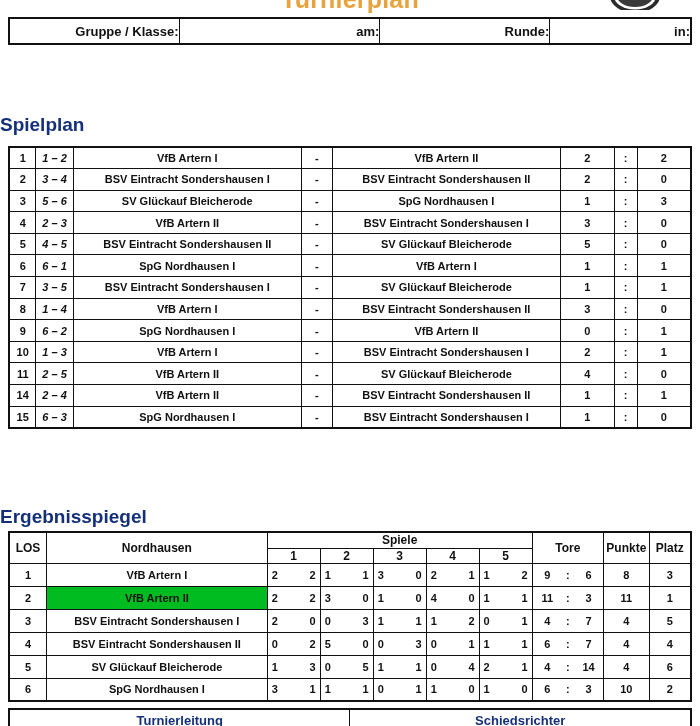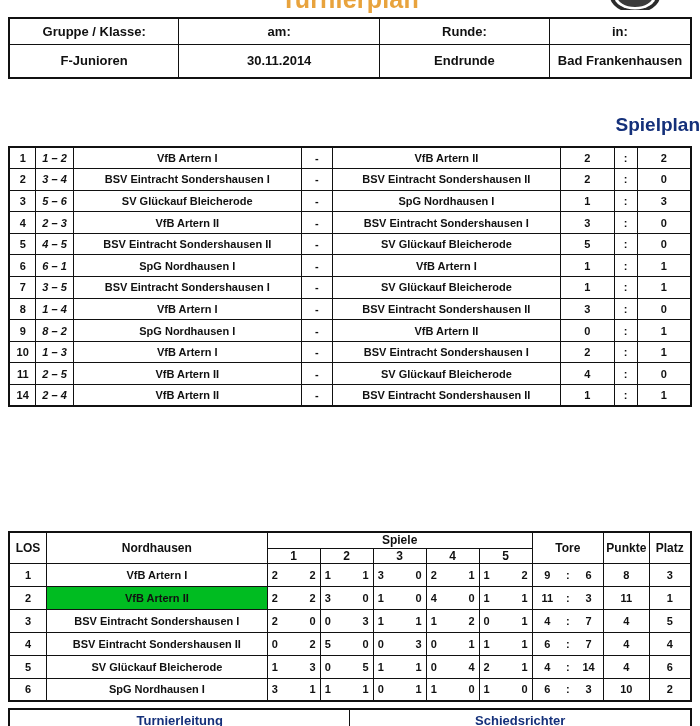--- a/index.html
+++ b/index.html
@@ -50,28 +50,28 @@
     border: 2px solid #111;
   }
   .info-table td {
     border: 1px solid #111;
     text-align: center;
     font-size: 13px;
     font-weight: bold;
     color: #111;
     padding: 0;
   }
-  .info-table tr.hdr td { height: 26px; }
+  .info-table tr.hdr td { height: 26px; text-align: right; }
   .info-table tr.val td { height: 34px; }
 
   
   .section-h {
     position: absolute;
     left: 0; right: 0;
-    text-align: right;
+    text-align: left;
     font-size: 19px;
     font-weight: bold;
     color: #14307A;
   }
   #h-spielplan { top: 114px; }
   #h-ergebnis  { top: 506px; }
 
   
   .sp-table {
     position: absolute;
@@ -173,26 +173,20 @@
   </div>
 
   <table class="info-table">
     <tbody>
         <tr class="hdr">
       <td style="width:171px">Gruppe / Klasse:</td>
       <td style="width:202px">am:</td>
       <td style="width:171px">Runde:</td>
       <td style="width:142px">in:</td>
     </tr>
-    <tr class="val">
-      <td>F-Junioren</td>
-      <td>30.11.2014</td>
-      <td>Endrunde</td>
-      <td>Bad Frankenhausen</td>
-    </tr>
   </tbody>
     </table>
 
   <div class="section-h" id="h-spielplan">Spielplan</div>
 
   <table class="sp-table">
     <tbody id="sp-body">
         <tr>
           <td class="sp-no">1</td>
           <td class="sp-pair">1 – 2</td>
@@ -268,21 +262,21 @@
           <td class="sp-pair">1 – 4</td>
           <td class="sp-home">VfB Artern I</td>
           <td class="sp-dash">-</td>
           <td class="sp-away">BSV Eintracht Sondershausen II</td>
           <td class="sp-gh">3</td>
           <td class="sp-col">:</td>
           <td class="sp-ga">0</td>
         </tr>
         <tr>
           <td class="sp-no">9</td>
-          <td class="sp-pair">8 – 2</td>
+          <td class="sp-pair">6 – 2</td>
           <td class="sp-home">SpG Nordhausen I</td>
           <td class="sp-dash">-</td>
           <td class="sp-away">VfB Artern II</td>
           <td class="sp-gh">0</td>
           <td class="sp-col">:</td>
           <td class="sp-ga">1</td>
         </tr>
         <tr>
           <td class="sp-no">10</td>
           <td class="sp-pair">1 – 3</td>
@@ -306,23 +300,34 @@
         <tr>
           <td class="sp-no">14</td>
           <td class="sp-pair">2 – 4</td>
           <td class="sp-home">VfB Artern II</td>
           <td class="sp-dash">-</td>
           <td class="sp-away">BSV Eintracht Sondershausen II</td>
           <td class="sp-gh">1</td>
           <td class="sp-col">:</td>
           <td class="sp-ga">1</td>
         </tr>
+        <tr>
+          <td class="sp-no">15</td>
+          <td class="sp-pair">6 – 3</td>
+          <td class="sp-home">SpG Nordhausen I</td>
+          <td class="sp-dash">-</td>
+          <td class="sp-away">BSV Eintracht Sondershausen I</td>
+          <td class="sp-gh">1</td>
+          <td class="sp-col">:</td>
+          <td class="sp-ga">0</td>
+        </tr>
       </tbody>
   </table>
 
+  <div class="section-h" id="h-ergebnis">Ergebnisspiegel</div>
 
   <table class="eg-table">
     <thead>
       <tr class="eg-h1">
         <th class="c-los" rowspan="2">LOS</th>
         <th class="c-team" rowspan="2">Nordhausen</th>
         <th colspan="10">Spiele</th>
         <th colspan="3" rowspan="2">Tore</th>
         <th class="c-pkt th-small" rowspan="2">Punkte</th>
         <th class="c-plz th-small" rowspan="2">Platz</th>

